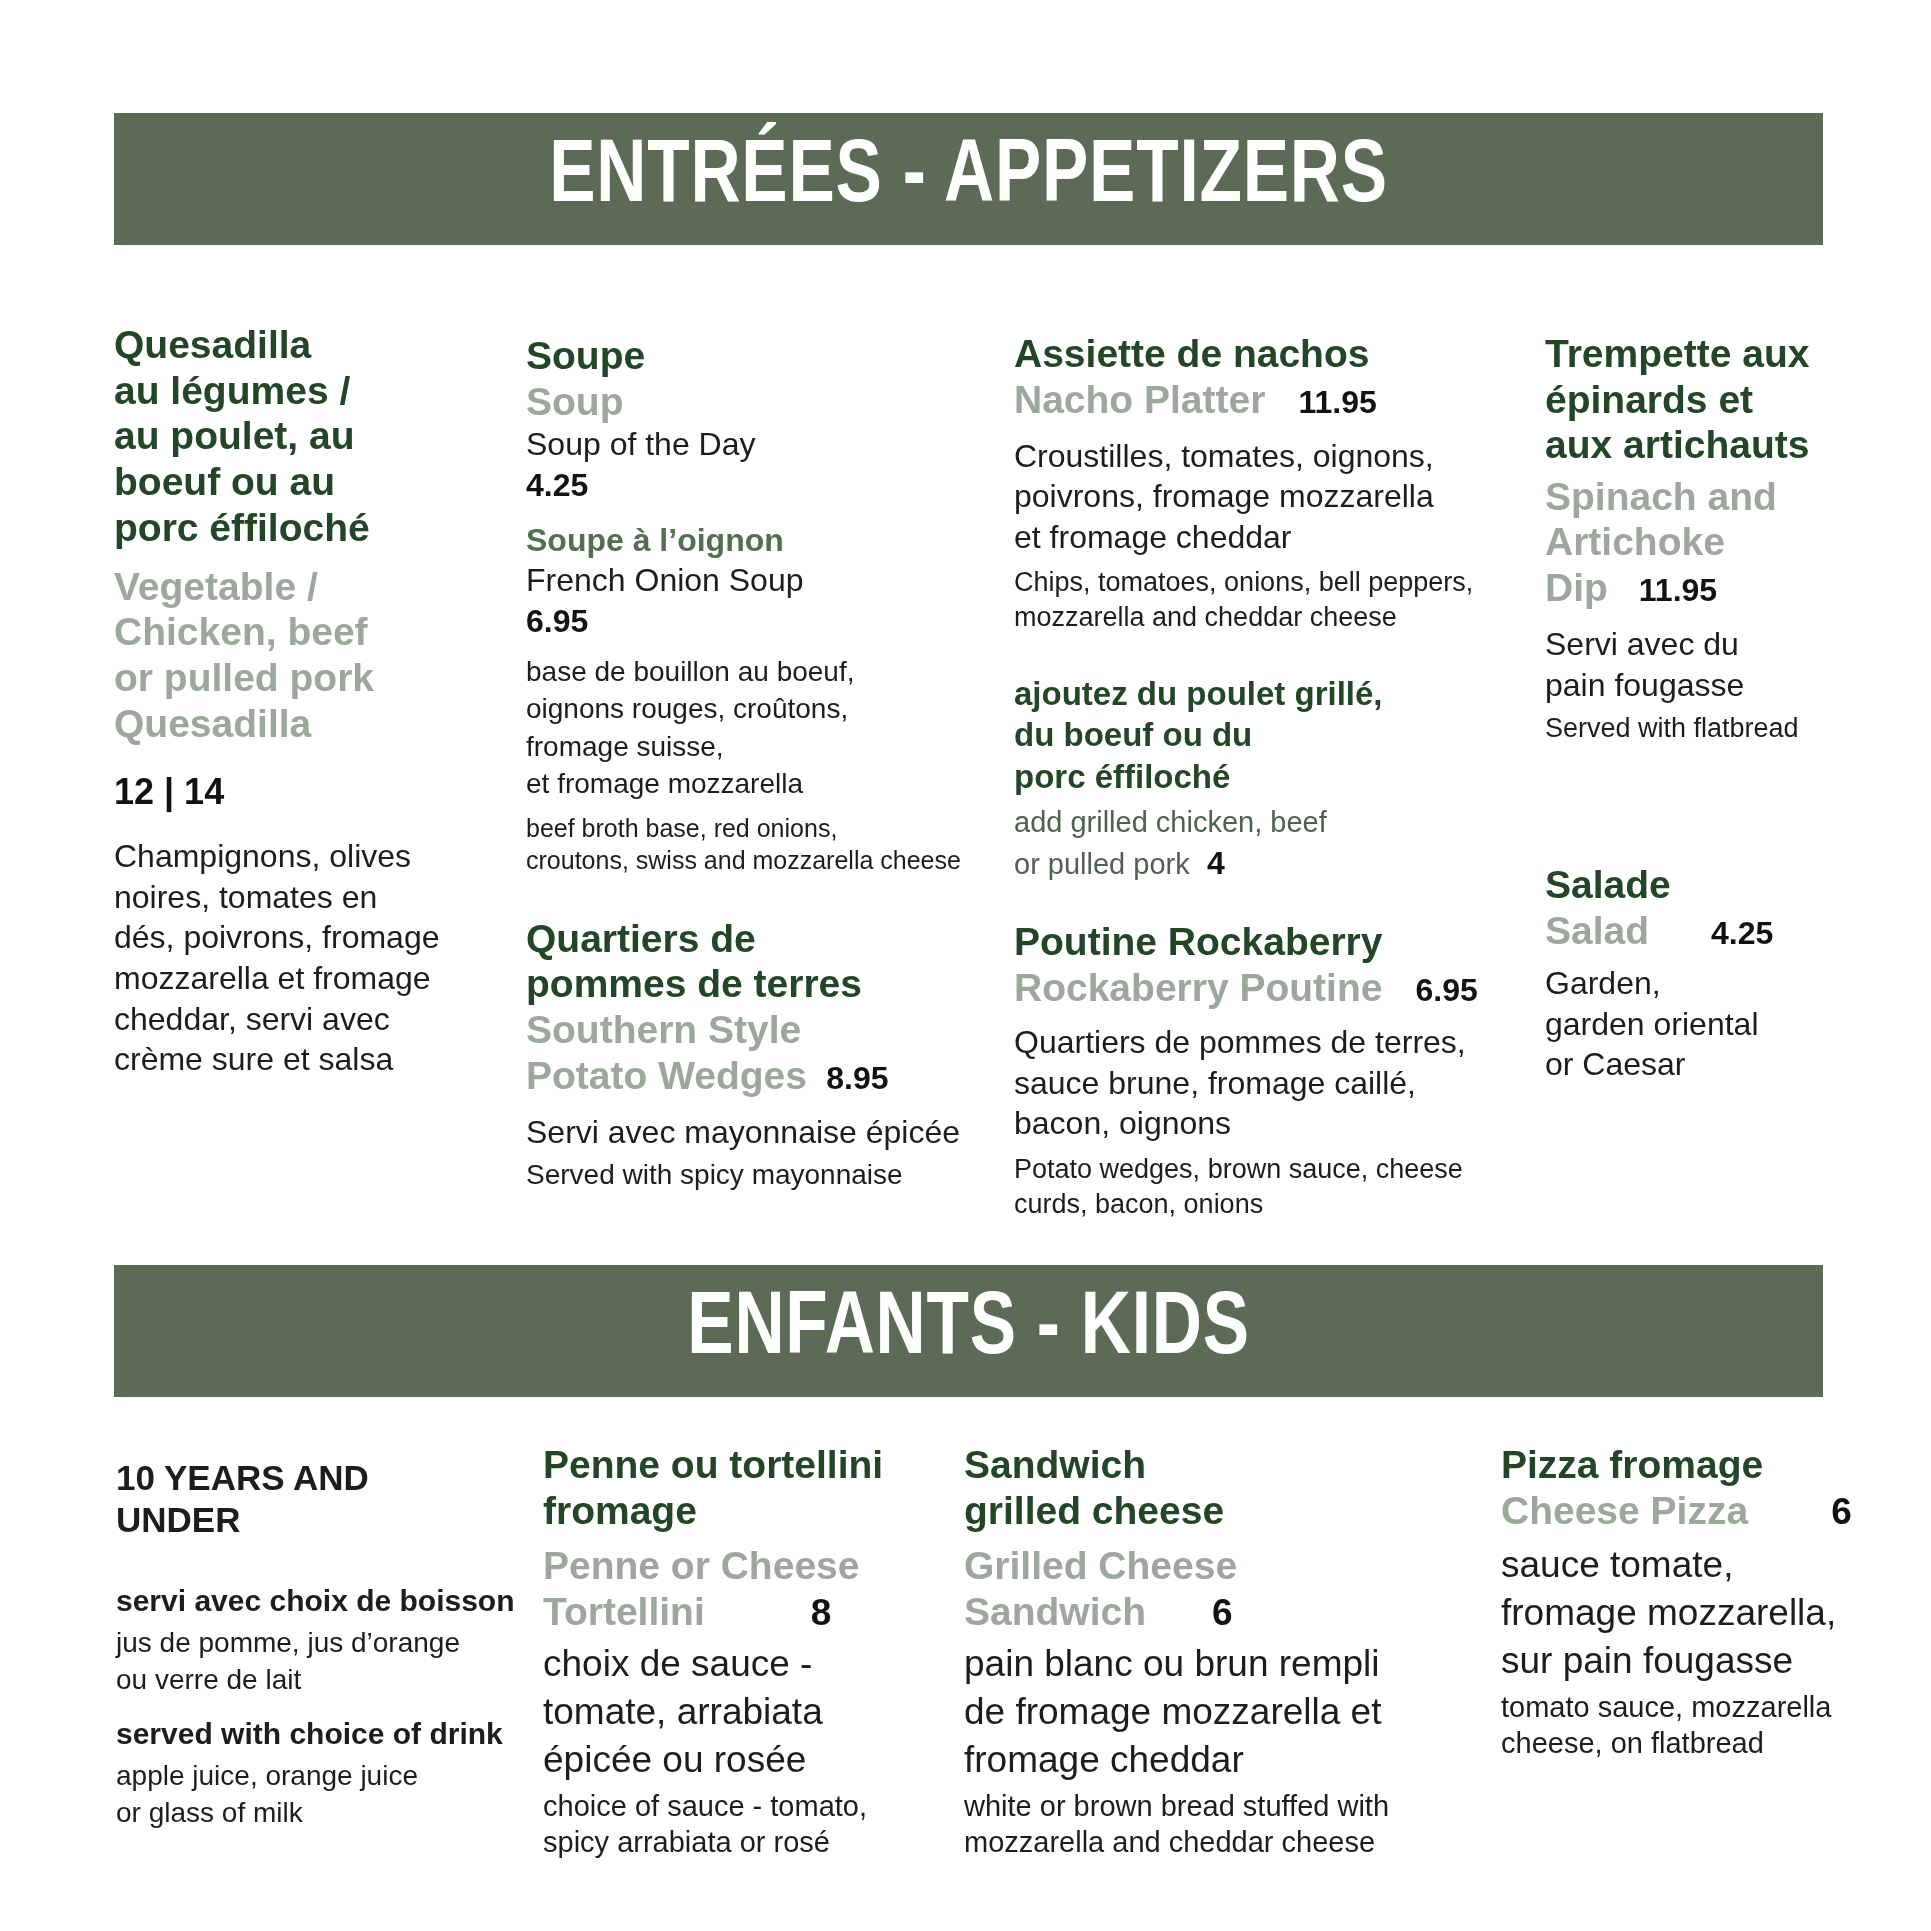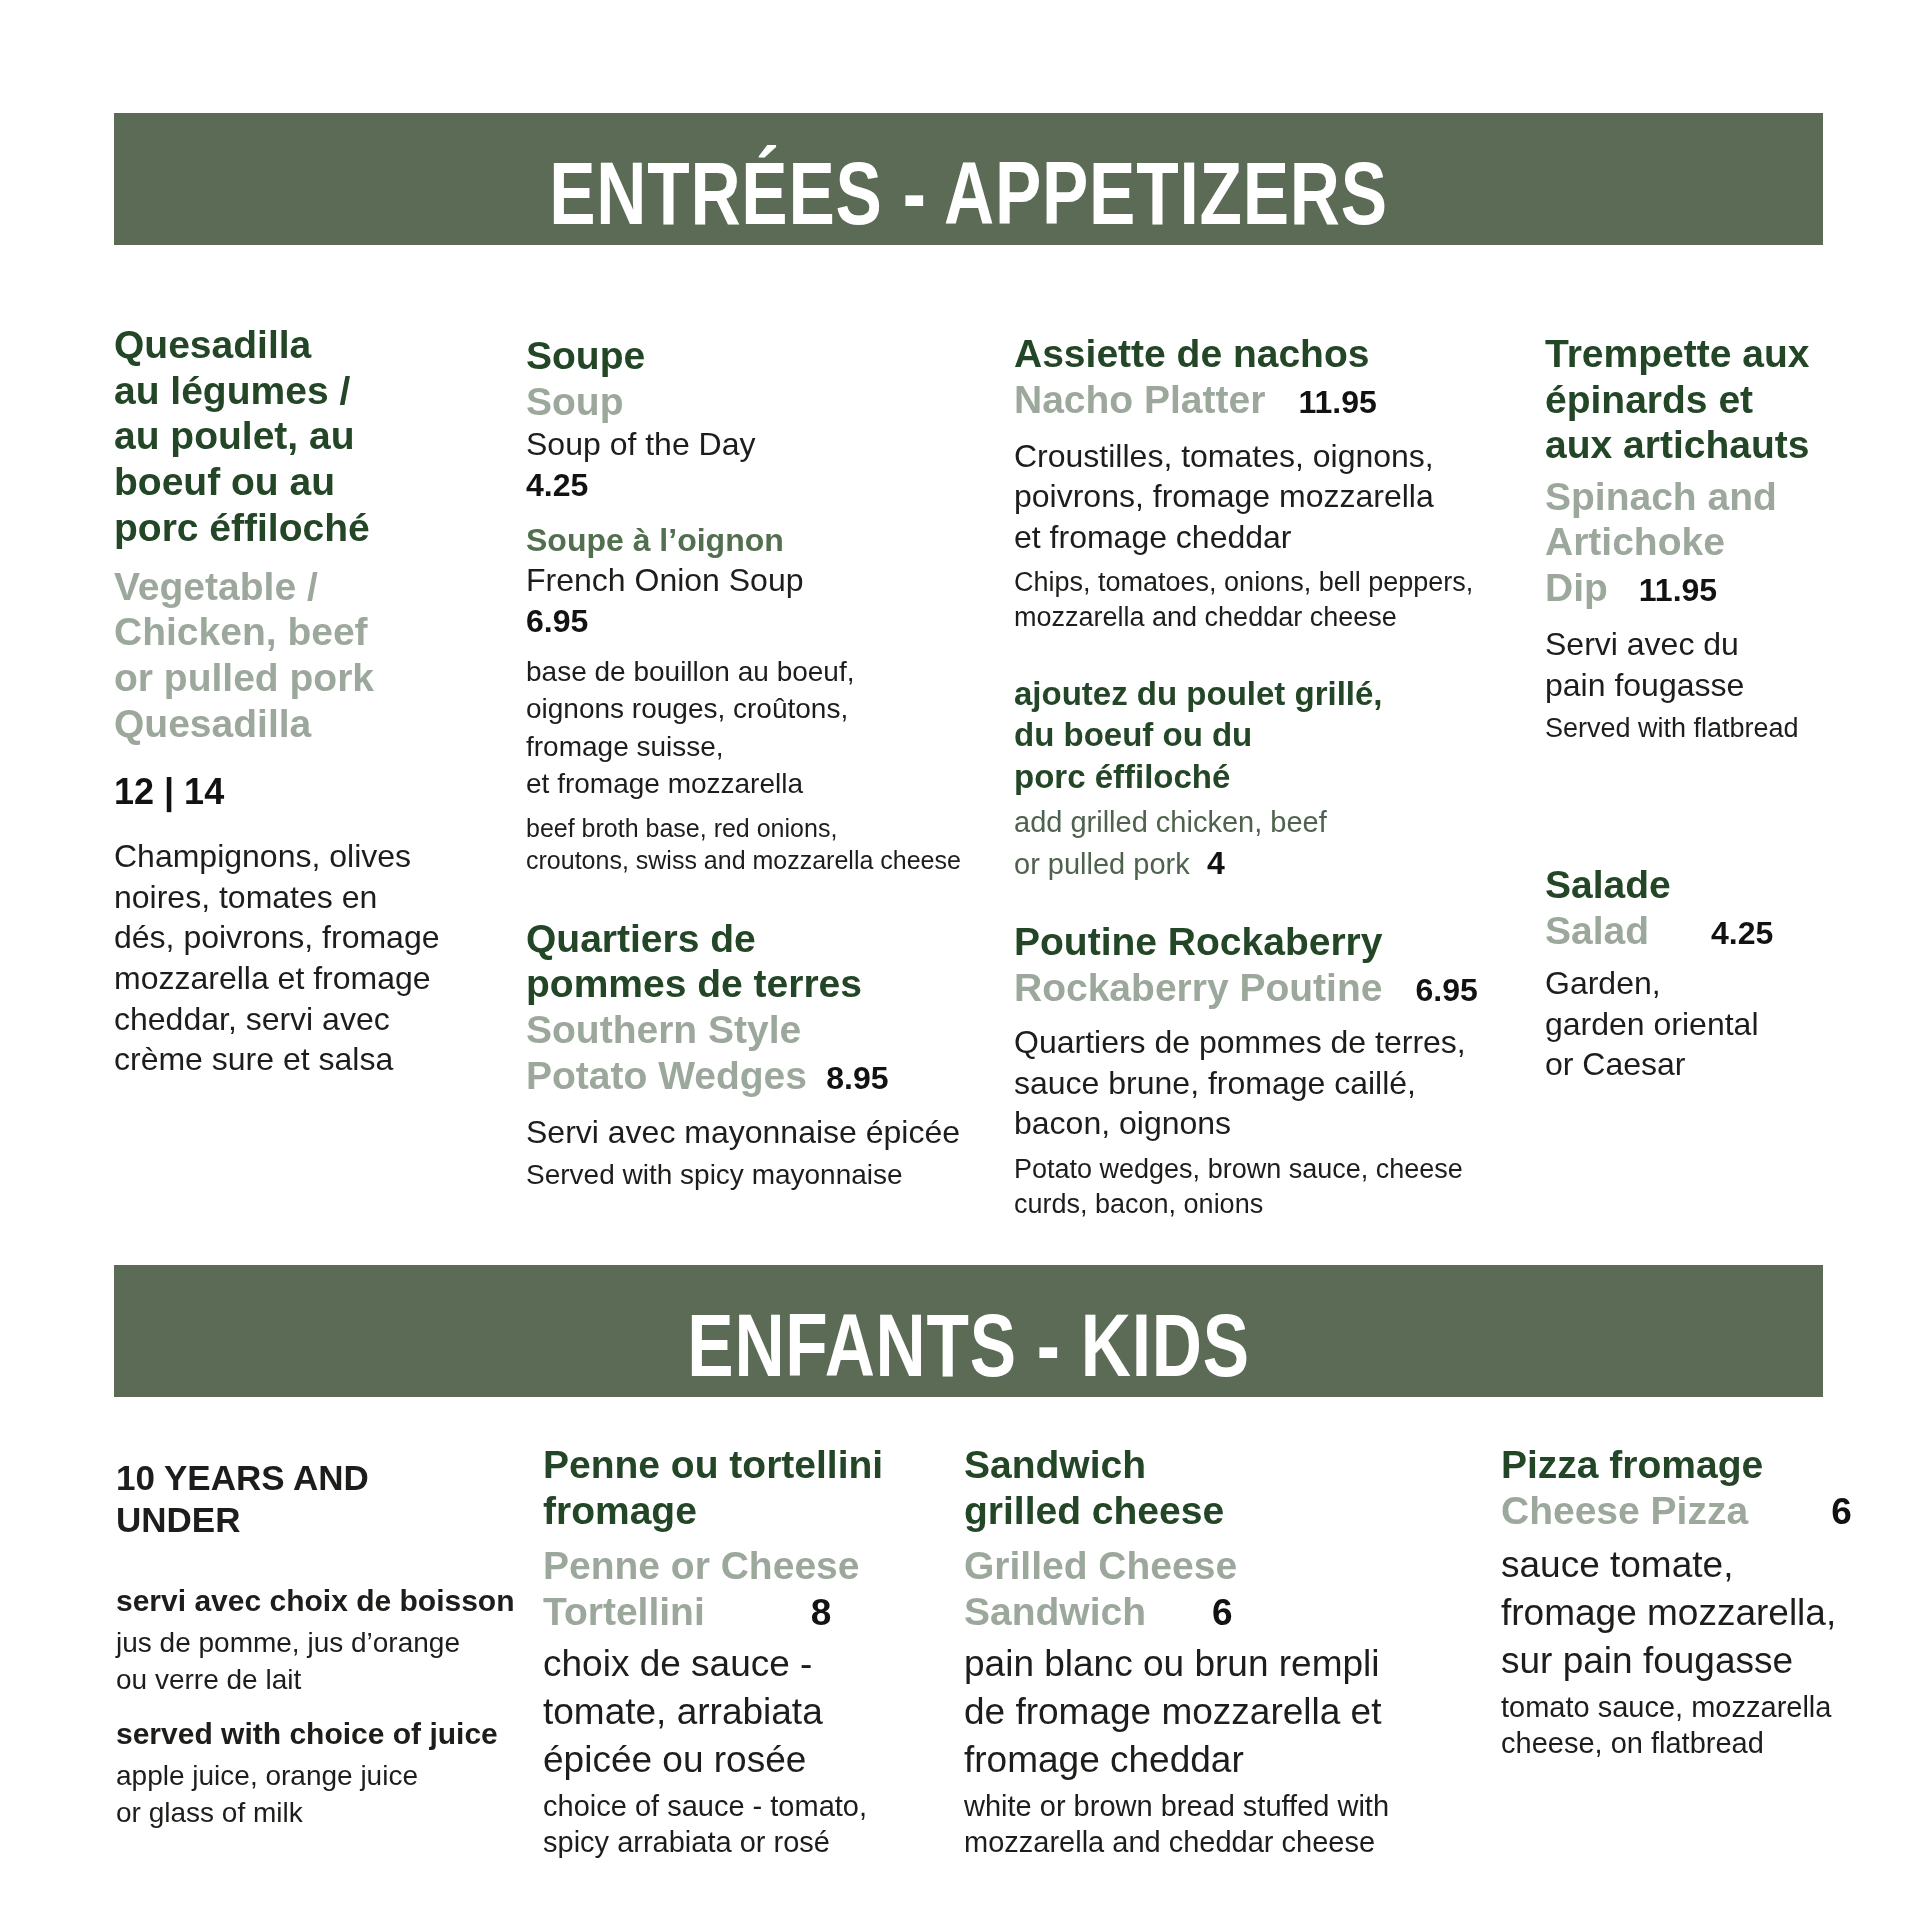--- a/index.html
+++ b/index.html
@@ -4,21 +4,21 @@
 <style>
   html,body{margin:0;padding:0;background:#ffffff;}
   .page{
     position:relative;width:1931px;height:1931px;background:#ffffff;
     font-family:"Liberation Sans",sans-serif;overflow:hidden;
     -webkit-font-smoothing:antialiased;
   }
   .band{
     position:absolute;left:114px;width:1709px;height:132px;
     background:var(--banner_bg,#5b6b55);
-    display:flex;align-items:flex-end;justify-content:center;
+    display:flex;align-items:flex-start;justify-content:center;
   }
   .band-title{
     color:var(--banner_text,#ffffff);font-weight:700;font-size:89px;
     transform:scaleX(0.78);transform-origin:center;
     white-space:nowrap;padding-top:5.8px;letter-spacing:1px;
   }
   .col{position:absolute;}
   .pre{white-space:pre-line;}
   .h-fr{color:var(--heading_fr,#234627);font-size:39px;font-weight:700;line-height:1.17;}
   .h-en{color:var(--heading_en,#9da89c);font-size:39px;font-weight:700;line-height:1.17;}
@@ -133,21 +133,21 @@
   <div class="band" style="top:1265px;">
     <span class="band-title">ENFANTS - KIDS</span>
   </div>
 
   <div class="col" style="left:116px;top:1445px;width:415px;">
     <div class="k-note pre" style="margin-top:11.6px;">10 YEARS AND
 UNDER</div>
     <div class="k-bold" style="margin-top:39px;">servi avec choix de boisson</div>
     <div class="k-txt pre" style="margin-top:3.9px;">jus de pomme, jus d’orange
 ou verre de lait</div>
-    <div class="k-bold" style="margin-top:15.4px;">served with choice of juice</div>
+    <div class="k-bold" style="margin-top:15.4px;">served with choice of drink</div>
     <div class="k-txt pre" style="margin-top:3.9px;">apple juice, orange juice
 or glass of milk</div>
   </div>
 
   <div class="col" style="left:543px;top:1442px;width:425px;">
     <div class="h-fr pre">Penne ou tortellini
 fromage</div>
     <div class="h-en" style="margin-top:9.7px;"><span>Penne or Cheese</span><br><span>Tortellini</span><span class="price-kids" style="margin-left:106px;">8</span></div>
     <div class="k-desc pre" style="margin-top:5.8px;">choix de sauce -
 tomate, arrabiata

